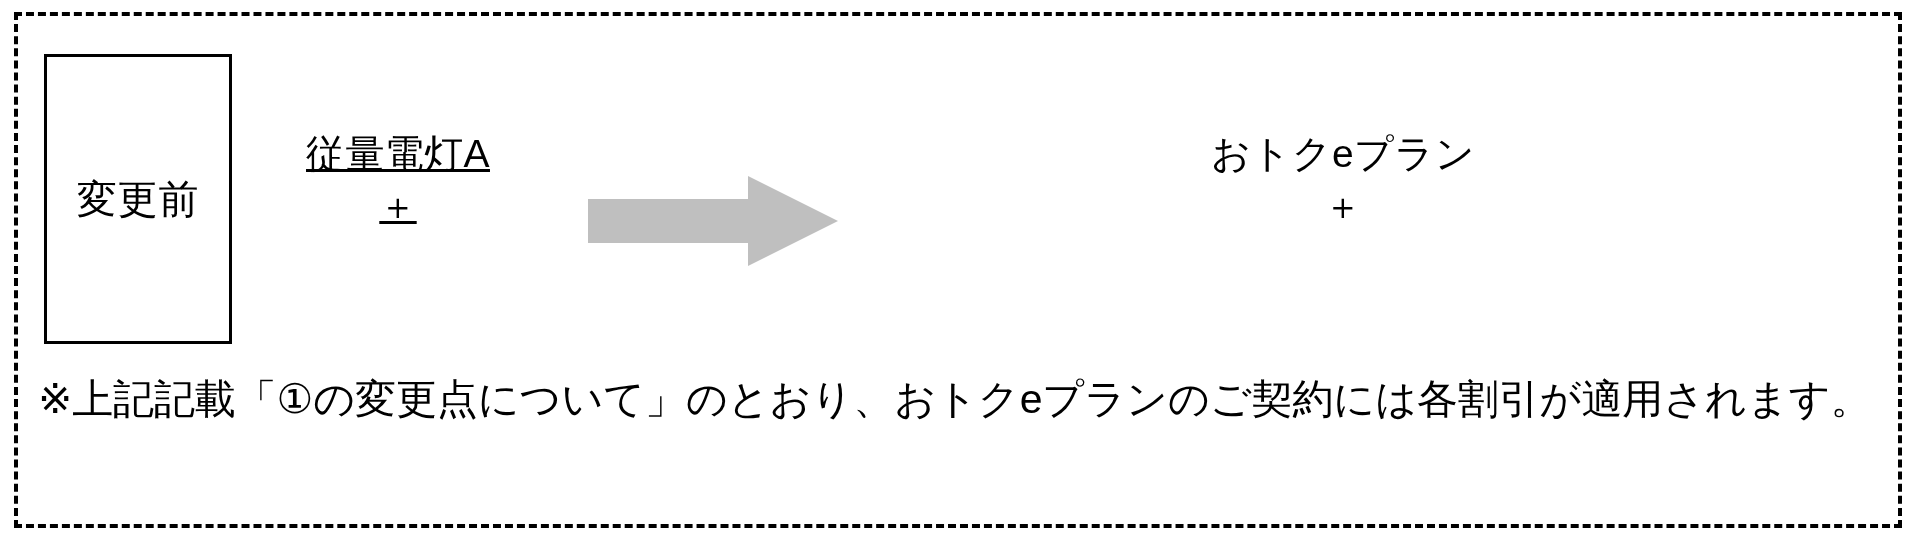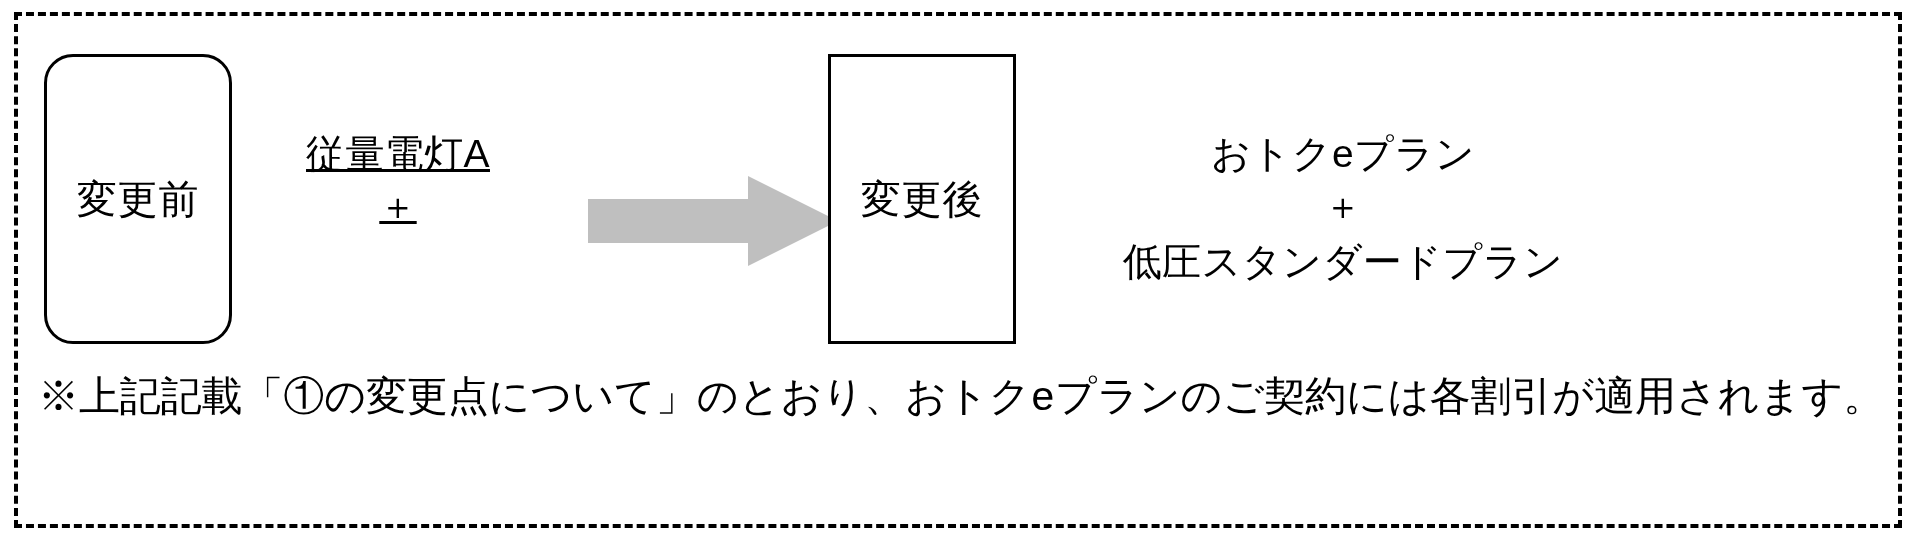--- a/index.html
+++ b/index.html
@@ -48,21 +48,21 @@
     top: 38px;
     width: 188px;
     height: 290px;
     border: 3px solid #000000;
     box-sizing: border-box;
     background: #ffffff;
     display: flex;
     align-items: center;
     justify-content: center;
   }
-  .state-box.before { left: 26px; border-radius: 29px; }
+  .state-box.before { left: 26px; }
   .state-box.after  { left: 810px; }
 
   .state-label {
     font-size: 40px;
     line-height: 1;
     letter-spacing: 0.02em;
     white-space: nowrap;
   }
 
   .plan-block {
@@ -93,21 +93,20 @@
   
   .note {
     position: absolute;
     left: 20px;
     top: 358px;
     width: 1860px;
     font-size: 41px;
     line-height: 1.25;
     letter-spacing: -0.003em;
     white-space: nowrap;
-    font-family: Liberation Mono, monospace;
   }
 </style>
 </head>
 <body>
 
 <div class="page">
   <div class="dashed-frame">
 
     <div class="compare-row">
 
@@ -119,28 +118,24 @@
         <span class="plan-line">従量電灯A</span>
         <span class="plan-plus">＋</span>
       </div>
 
       <div class="arrow-wrap">
         <svg width="250" height="90" viewBox="0 0 250 90" xmlns="http://www.w3.org/2000/svg">
           <polygon points="0,23 160,23 160,0 250,45 160,90 160,67 0,67" fill="#bfbfbf"></polygon>
         </svg>
       </div>
 
-      <div class="state-box after">
-        <span class="state-label">変更後</span>
-      </div>
 
       <div class="plan-block right">
         <span class="plan-line">おトクeプラン</span>
         <span class="plan-plus">＋</span>
-        <span class="plan-line">低圧スタンダードプラン</span>
       </div>
 
     </div>
 
     <div class="note">※上記記載「①の変更点について」のとおり、おトクeプランのご契約には各割引が適用されます。</div>
 
   </div>
 </div>
 
 </body></html>

